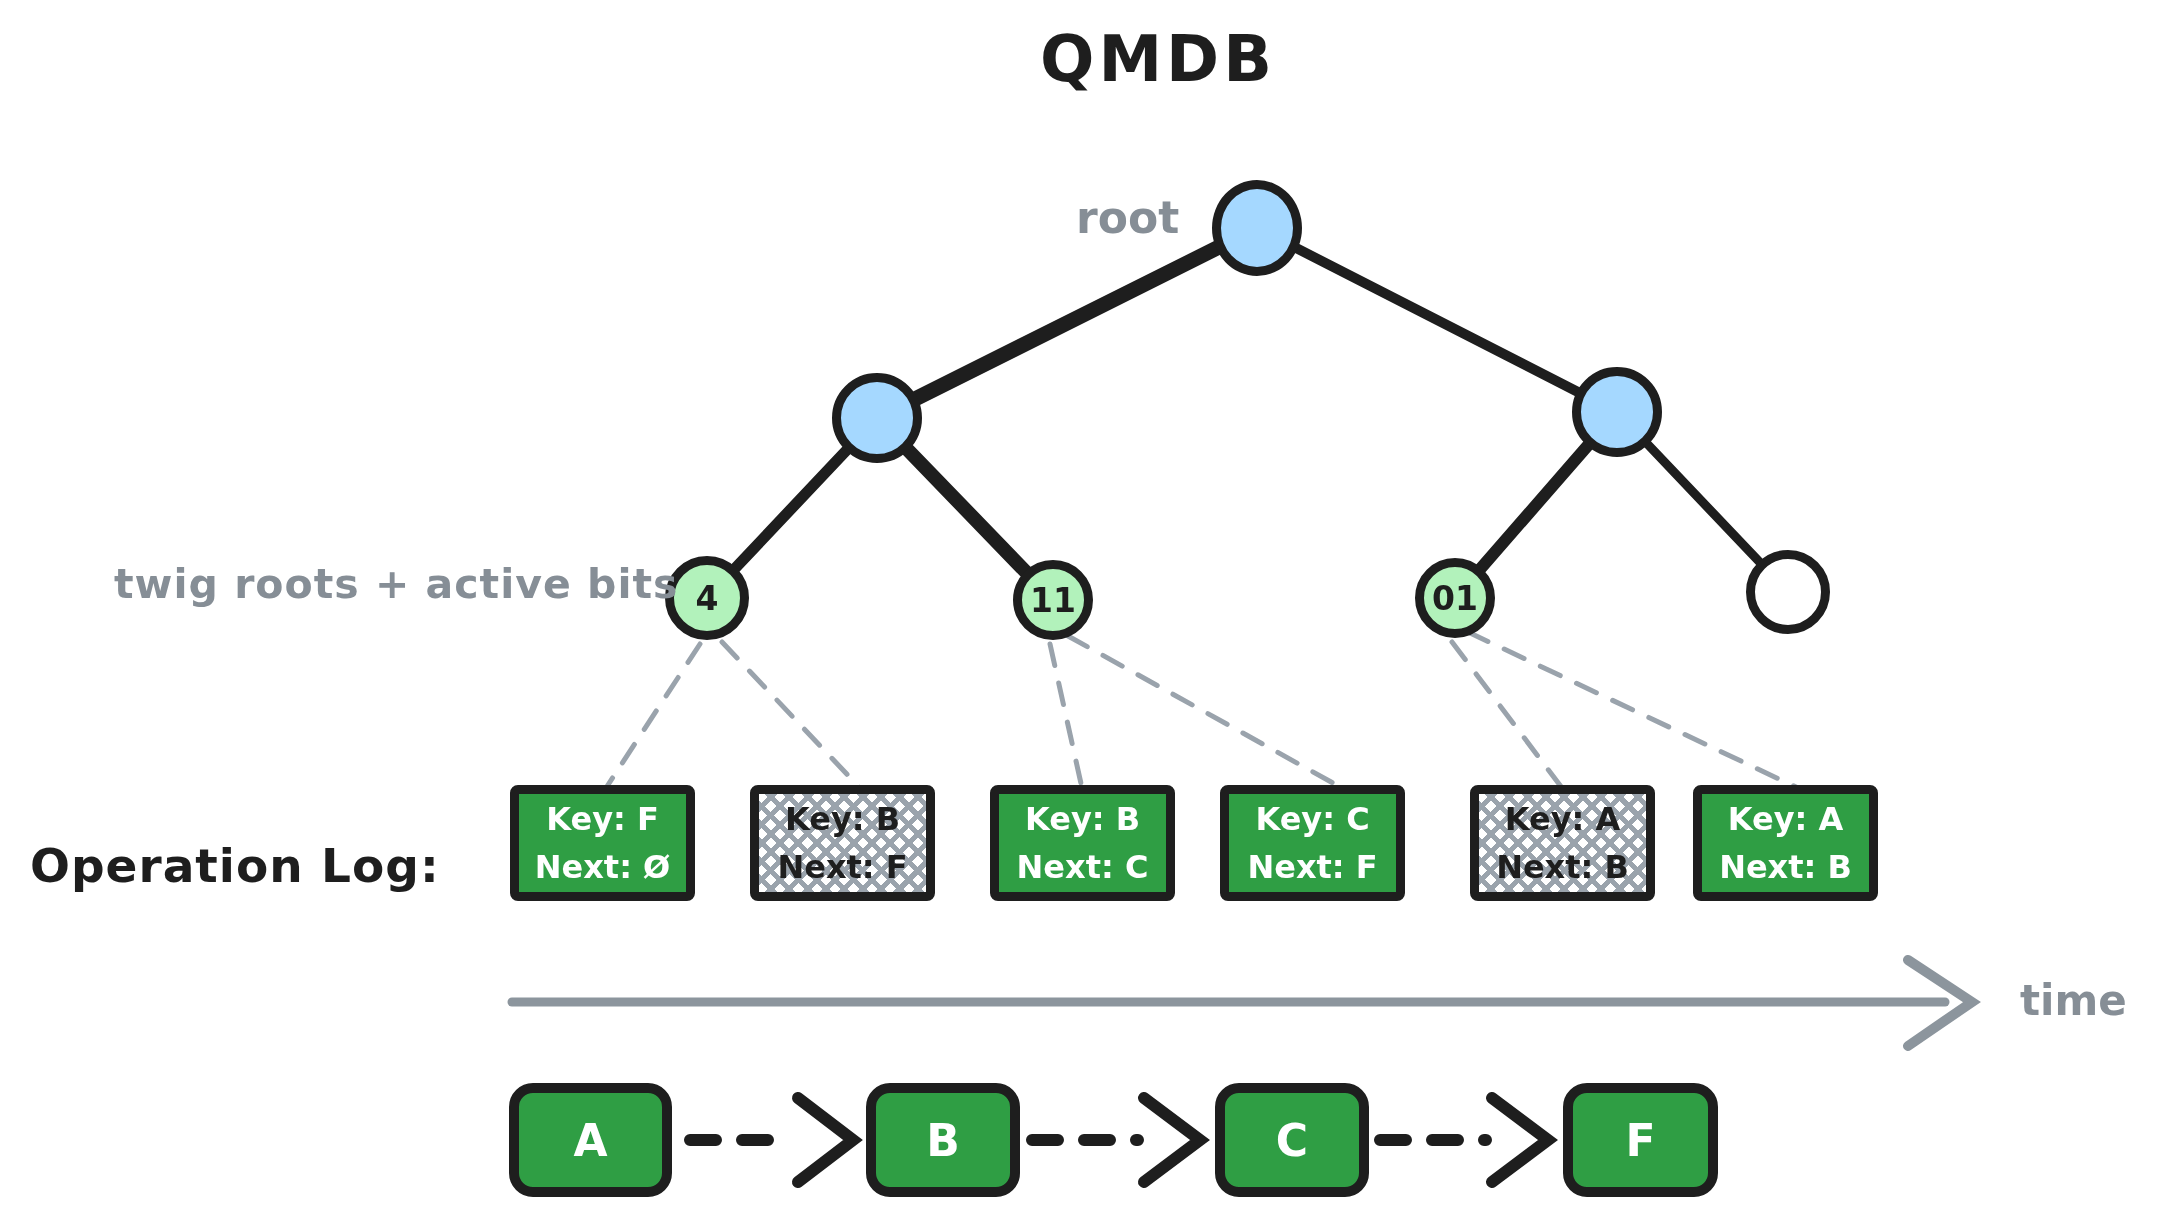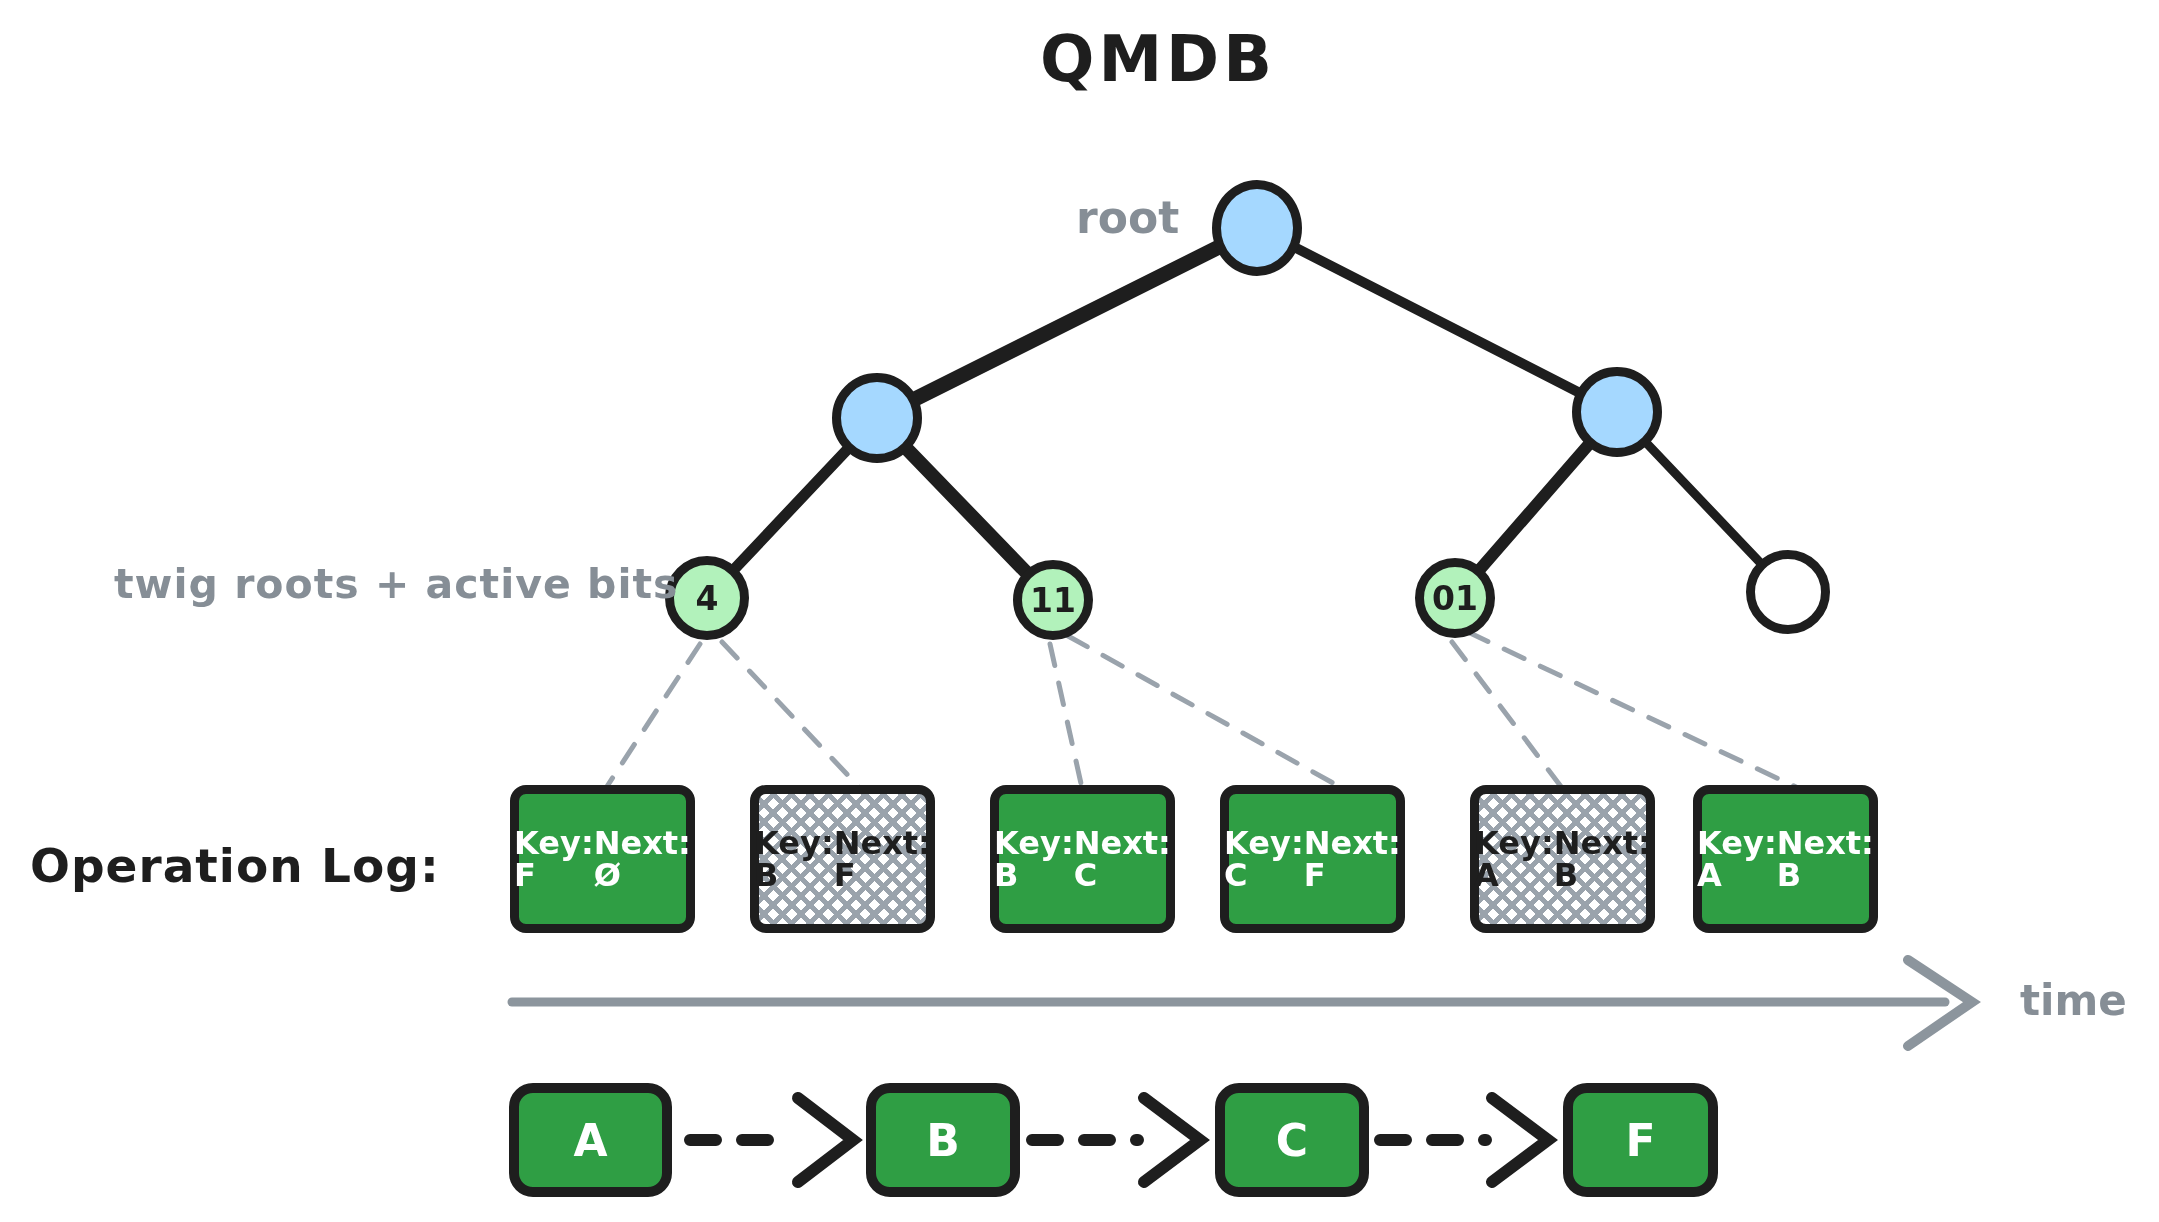--- a/index.html
+++ b/index.html
@@ -25,23 +25,23 @@
   .node{
     border:9px solid #1e1e1e;border-radius:50%;z-index:2;
     display:flex;align-items:center;justify-content:center;
     font-size:33px;font-weight:600;color:#1e1e1e;box-sizing:border-box;
   }
   .node.blue{background:#a5d8ff;}
   .node.green{background:#b2f2bb;}
   .node.white{background:#ffffff;}
   
   .opbox{
-    top:785px;width:185px;height:148px;z-index:2;box-sizing:border-box;
-    border:9px solid #1e1e1e;border-radius:16px;
-    display:flex;flex-direction:row;align-items:center;justify-content:center;
+    top:785px;width:185px;height:116px;z-index:2;box-sizing:border-box;
+    border:9px solid #1e1e1e;border-radius:8px;
+    display:flex;flex-direction:column;align-items:center;justify-content:center;
     row-gap:16px;font-size:32px;font-weight:600;line-height:1;
   }
   .opbox.green{background:#2f9e44;color:#ffffff;}
   .opbox.hatched{
     color:#1e1e1e;
     background:
       repeating-linear-gradient(45deg, transparent 0 8px, #9aa3ac 8px 13px),
       repeating-linear-gradient(135deg, transparent 0 8px, #9aa3ac 8px 13px),
       #ffffff;
   }

